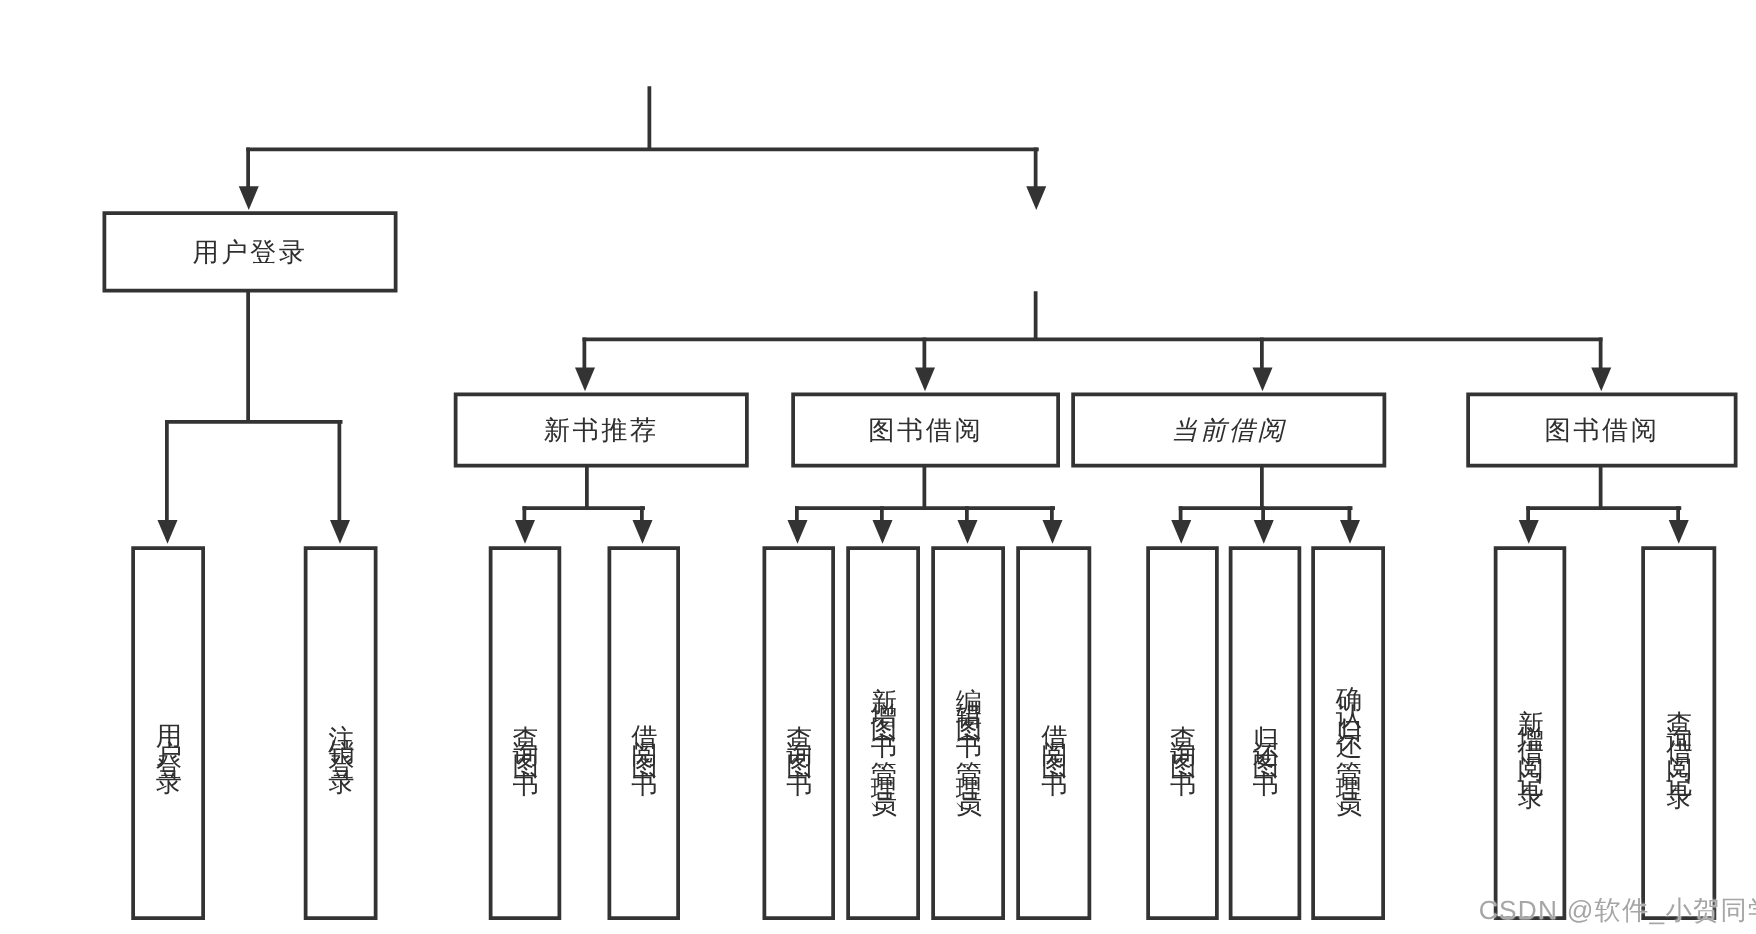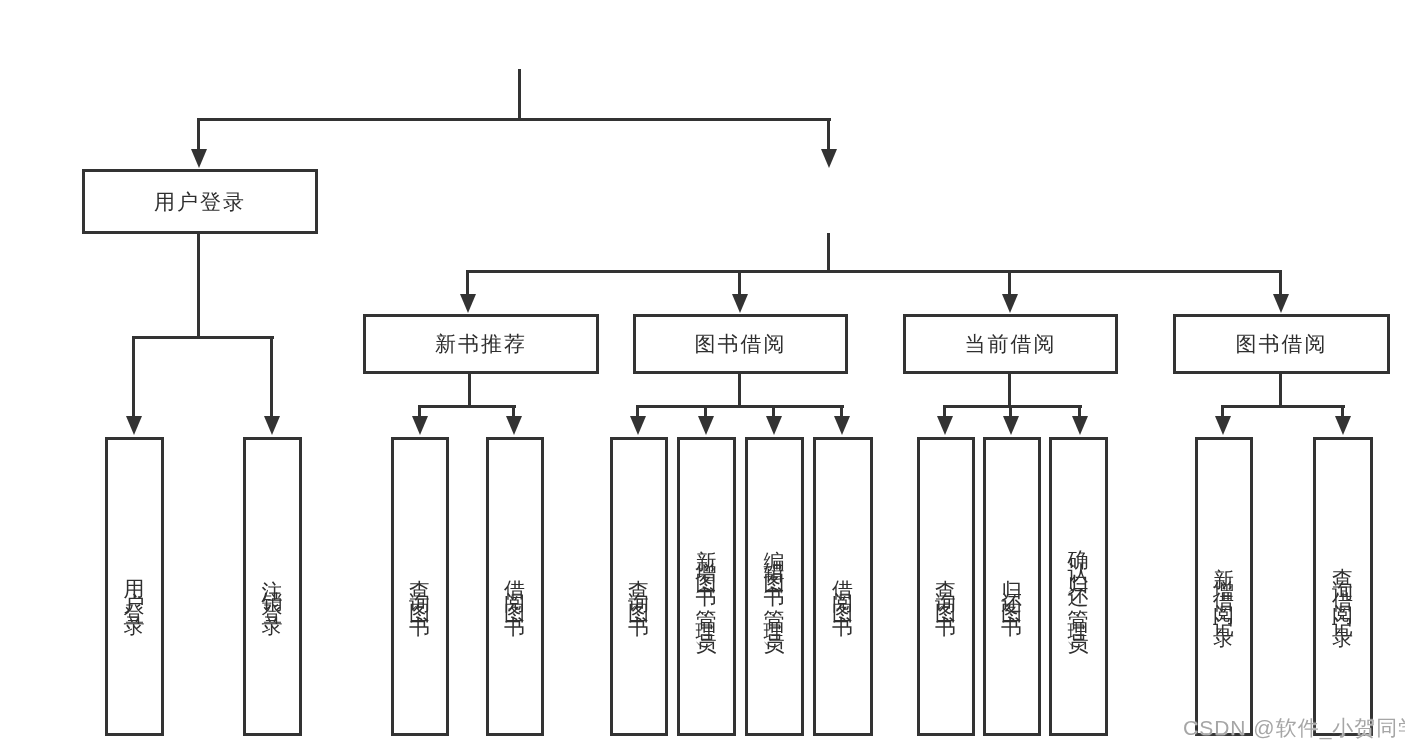--- a/index.html
+++ b/index.html
@@ -101,21 +101,21 @@
       <i class="stem"></i>
       <i class="head"></i>
     </div>
   <div class="arrow" style="left:1273px;top:270px;height:43px;">
       <i class="stem"></i>
       <i class="head"></i>
     </div>
 
   <div class="box" style="left:363px;top:314px;width:236px;height:60px;">新书推荐</div>
   <div class="box" style="left:633px;top:314px;width:215px;height:60px;">图书借阅</div>
-  <div class="box" style="left:903px;top:314px;width:215px;height:60px;">当前借阅</div>
+  <div class="box" style="left:857px;top:314px;width:252px;height:60px;font-style:italic;">当前借阅</div>
   <div class="box" style="left:1173px;top:314px;width:217px;height:60px;">图书借阅</div>
 
   <div class="vline" style="left:468px;top:373px;height:34px;"></div>
   <div class="vline" style="left:738px;top:373px;height:34px;"></div>
   <div class="vline" style="left:1008px;top:373px;height:34px;"></div>
   <div class="vline" style="left:1279px;top:373px;height:34px;"></div>
 
   <div class="hline" style="left:418px;top:405px;width:98px;"></div>
   <div class="hline" style="left:636px;top:405px;width:208px;"></div>
   <div class="hline" style="left:943px;top:405px;width:139px;"></div>

